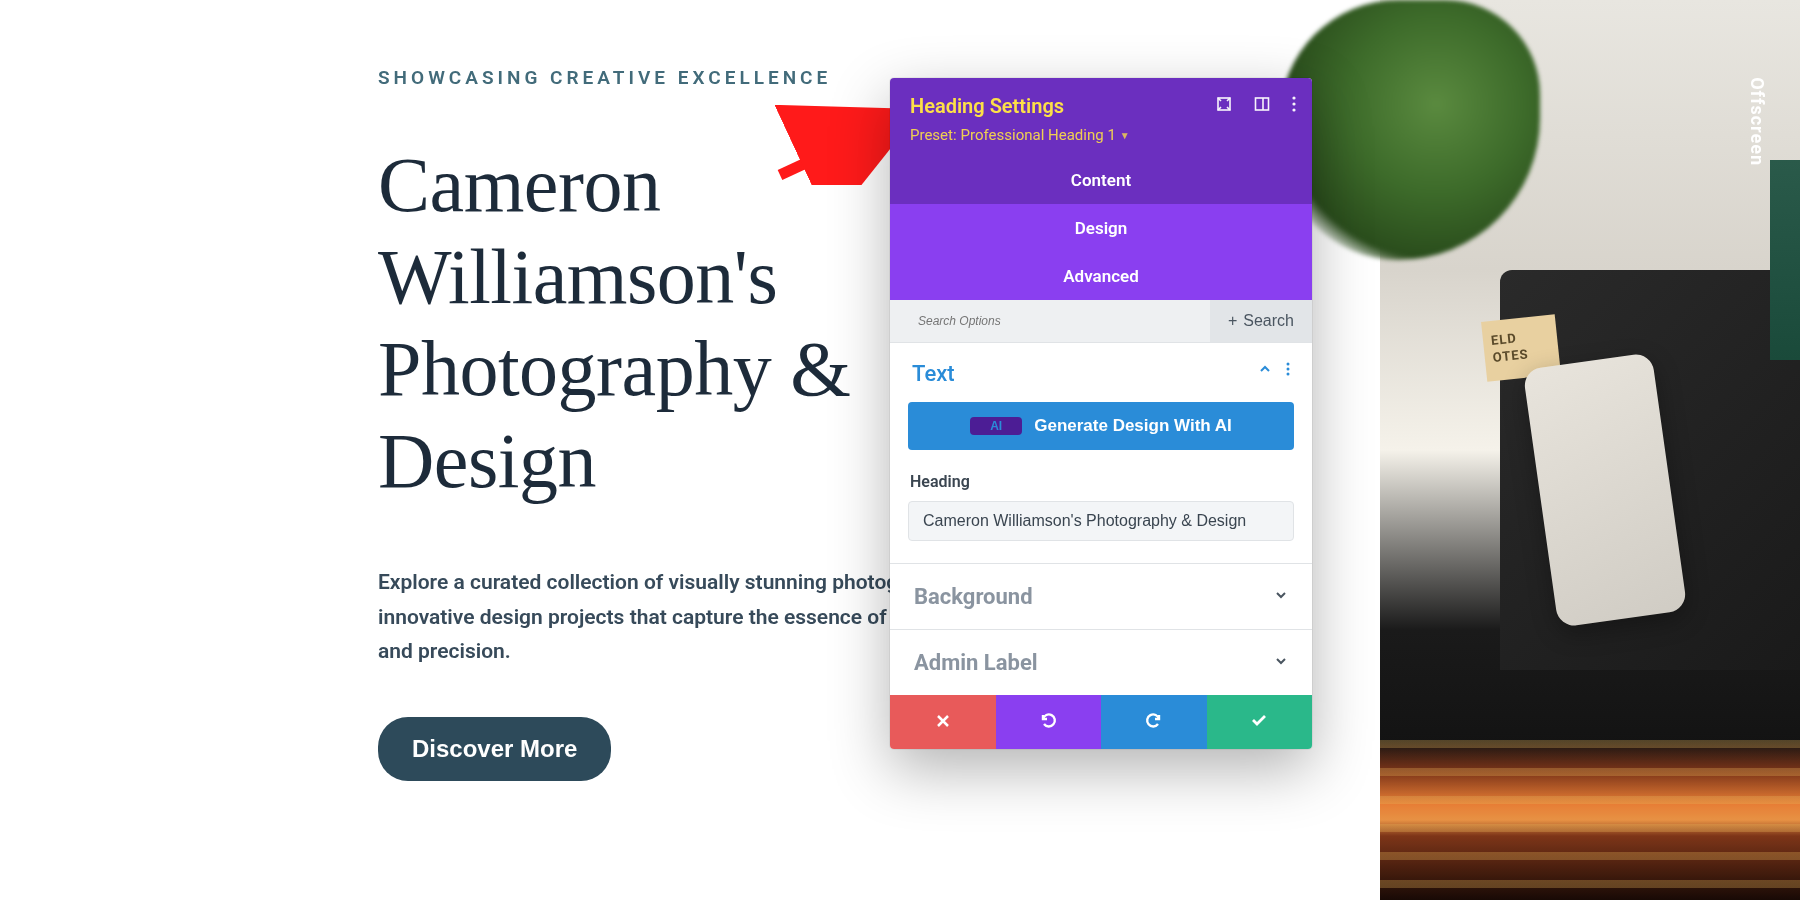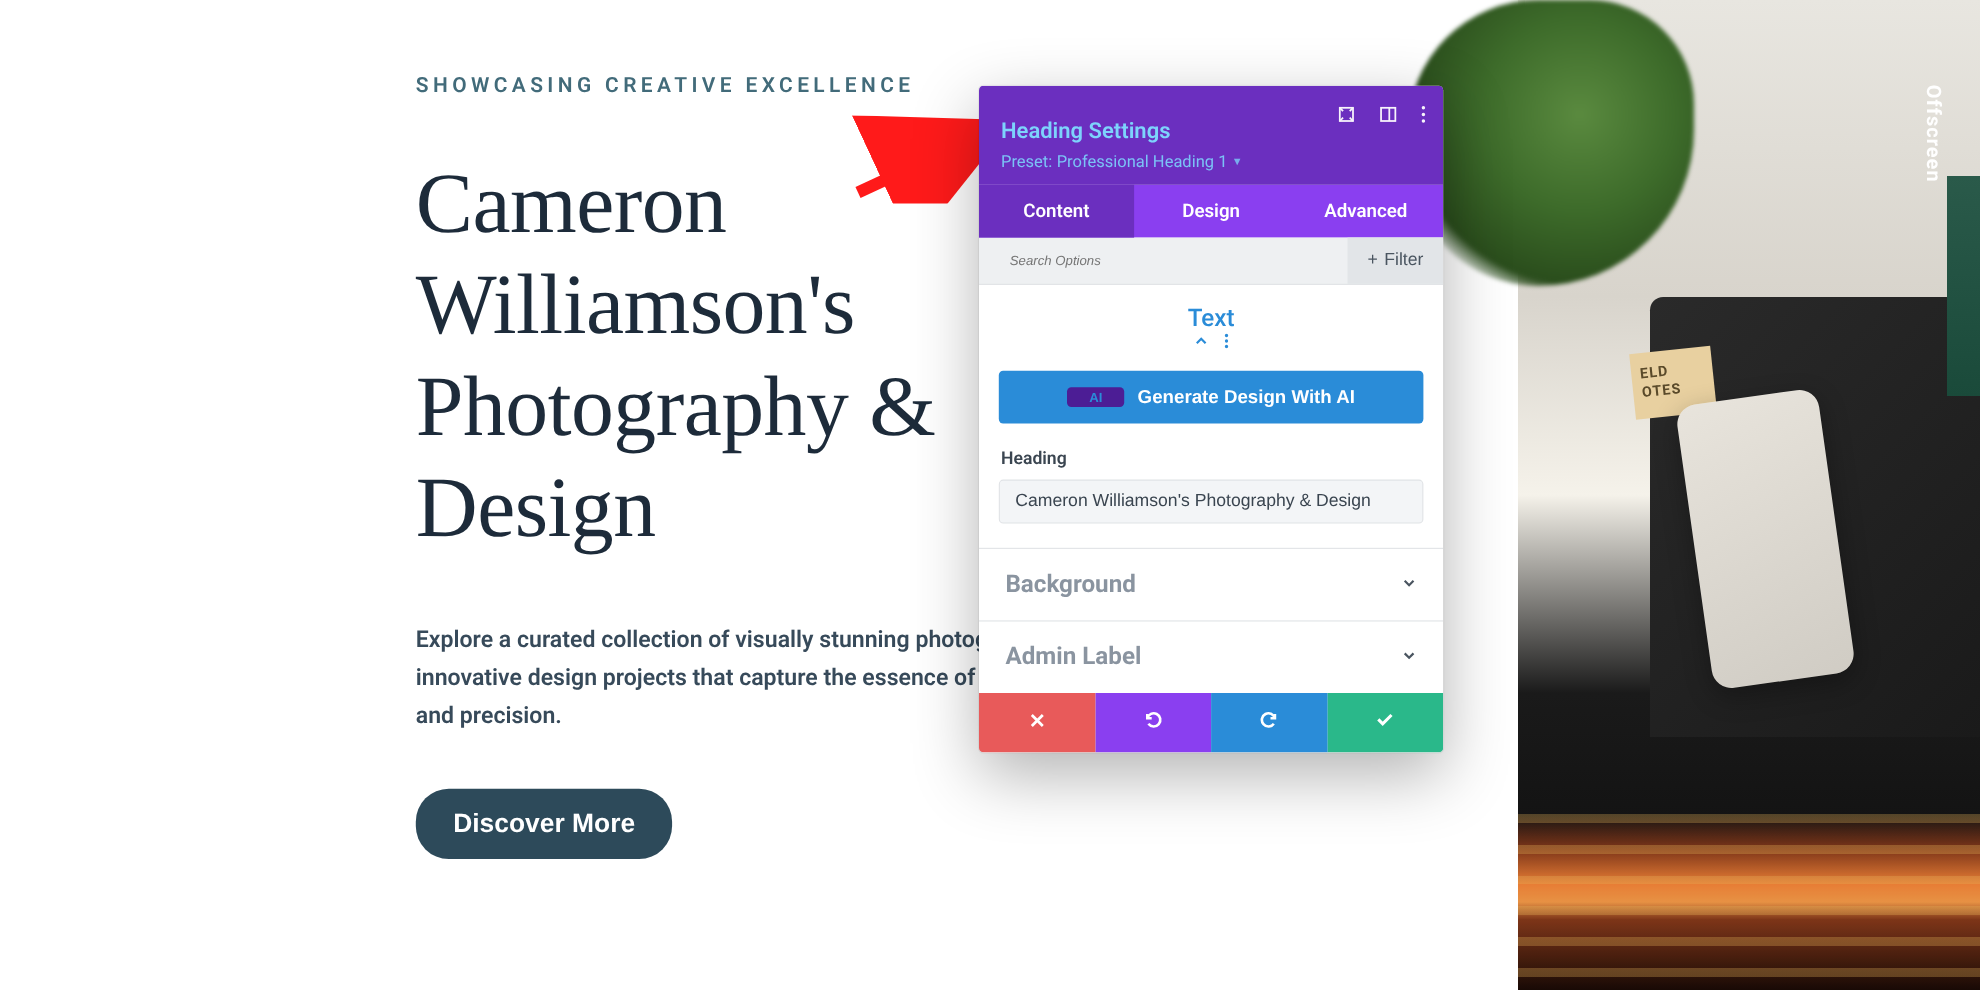--- a/index.html
+++ b/index.html
@@ -162,22 +162,22 @@
   left: 890px;
   top: 78px;
   width: 422px;
   background: #fff;
   box-shadow: 0 20px 60px rgba(0,0,0,0.3), 0 0 0 1px rgba(0,0,0,0.05);
   border-radius: 4px;
   overflow: hidden;
 }
 .panel-header {
   background: #6b2fbf;
-  color: #7dd3fc;
-  padding: 28px 20px 12px 20px;
+  color: #fde047;
+  padding: 16px 20px 12px 20px;
   position: relative;
 }
 .panel-title {
   font-size: 20px;
   font-weight: 600;
 }
 .panel-preset {
   font-size: 15px;
   margin-top: 8px;
   opacity: 0.9;
@@ -191,20 +191,21 @@
   right: 16px;
   top: 18px;
   display: flex;
   gap: 22px;
   align-items: center;
 }
 .panel-header-icons span { cursor: pointer; opacity: 0.95; }
 .tabs {
   background: #8a3ff0;
   display: flex;
+  flex-direction: column;
 }
 .tab {
   flex: 1;
   text-align: center;
   color: #fff;
   font-size: 17px;
   font-weight: 600;
   padding: 14px 0;
   cursor: pointer;
 }
@@ -231,24 +232,23 @@
   padding: 0 18px;
   color: #4a5560;
   font-size: 16px;
   font-weight: 500;
   background: #e2e5e8;
   border: none;
   cursor: pointer;
 }
 .section-head {
   display: flex;
-  align-items: center;
+  align-items: flex-start;
   justify-content: space-between;
   padding: 18px 22px 10px 22px;
-  flex-direction: column;
 }
 .section-title {
   color: #2a8cd8;
   font-size: 22px;
   font-weight: 500;
 }
 .section-icons { display: flex; gap: 14px; align-items: center; color: #2a8cd8; }
 .section-icons span { cursor: pointer; }
 .section-body { padding: 6px 18px 22px 18px; }
 .ai-btn {
@@ -385,21 +385,21 @@
   <div class="tabs">
     <div class="tab active">Content</div>
     <div class="tab">Design</div>
     <div class="tab">Advanced</div>
   </div>
 
   <div class="searchbar">
     <input class="search-input" placeholder="Search Options" style="">
     <button class="filter-btn">
       <span>+</span>
-      <span>Filter</span>
+      <span>Search</span>
     </button>
   </div>
 
   <div class="section-head">
     <div class="section-title">Text</div>
     <div class="section-icons">
       <span>
         <svg width="14" height="14" viewBox="0 0 14 14" fill="none" stroke="#2a8cd8" stroke-width="2">
             <path d="M3 9 L7 5 L11 9"></path>
           </svg>

